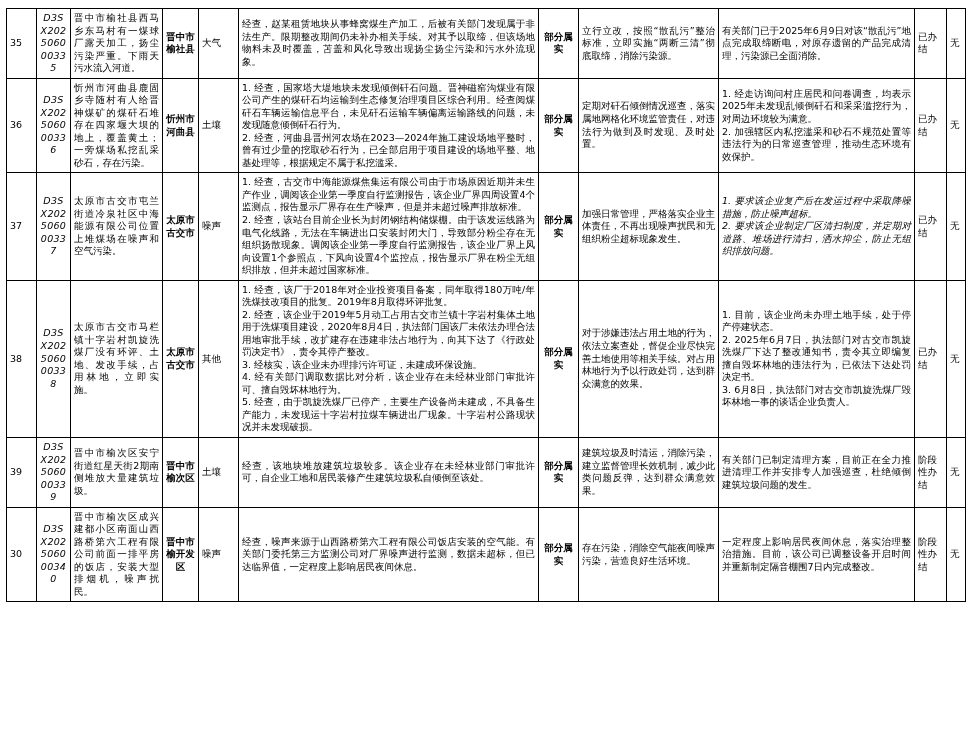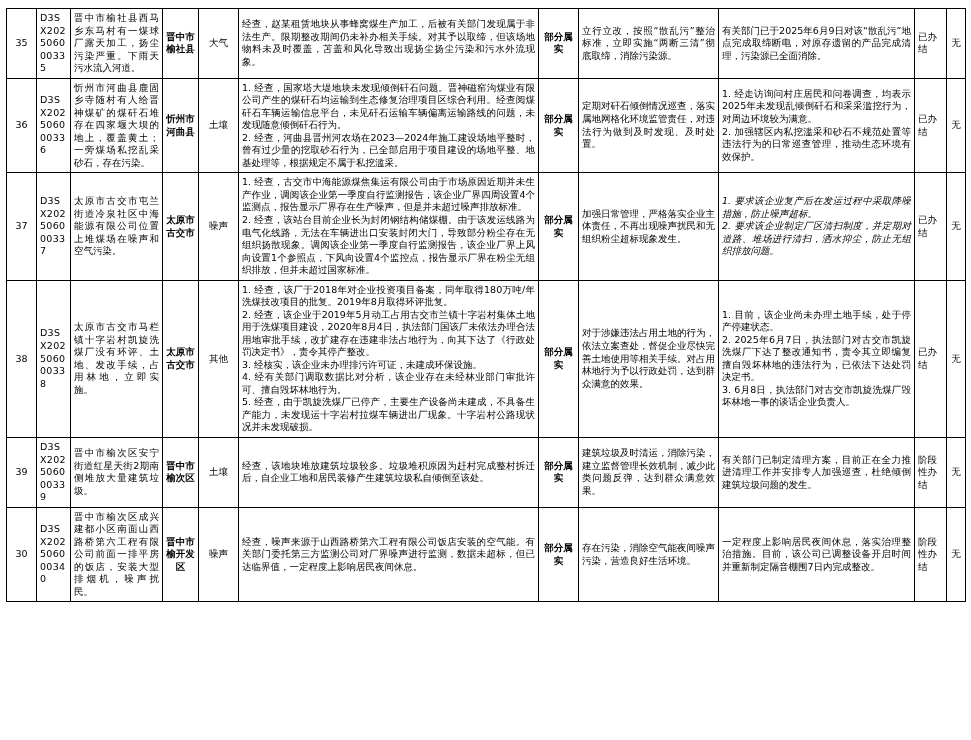--- a/index.html
+++ b/index.html
@@ -37,41 +37,40 @@
   col.c-admin   { width: 36px; }
   col.c-type    { width: 40px; }
   col.c-invest  { width: 300px; }
   col.c-valid   { width: 40px; }
   col.c-measure { width: 140px; }
   col.c-result  { width: 196px; }
   col.c-status  { width: 32px; }
   col.c-acct    { width: 19px; }
 
   .center {
-    text-align: center;
   }
   .just {
     text-align: justify;
     text-justify: inter-ideograph;
   }
   .vert {
     text-align: center;
     line-height: 1.25;
     font-weight: bold;
   }
   .num {
-    text-align: center;
     font-size: 10.5px;
   }
   .code {
-    text-align: left;
+    text-align: center;
     font-size: 9px;
     line-height: 1.25;
     letter-spacing: 0.3px;
     word-break: break-all;
+    font-style: italic;
   }
   .cell-pad {
     padding: 4px 4px;
   }
   .nowrapnarrow {
     text-align: left;
     font-size: 9.5px;
     line-height: 1.3;
   }
 </style>
@@ -160,21 +159,21 @@
         <td class="nowrapnarrow">已办结</td>
         <td class="center">无</td>
       </tr>
 
       <tr>
         <td class="num">39</td>
         <td class="code">D3SX202506000339</td>
         <td class="just cell-pad">晋中市榆次区安宁街道红星天街2期南侧堆放大量建筑垃圾。</td>
         <td class="vert">晋中市榆次区</td>
         <td class="center">土壤</td>
-        <td class="just cell-pad">经查，该地块堆放建筑垃圾较多。垃圾堆积原因为赶村完成整村拆迁后，自企业工地和居民装修产生建筑垃圾私自倾倒至该处。</td>
+        <td class="just cell-pad">经查，该地块堆放建筑垃圾较多。该企业存在未经林业部门审批许可，自企业工地和居民装修产生建筑垃圾私自倾倒至该处。</td>
         <td class="vert">部分属实</td>
         <td class="just cell-pad">建筑垃圾及时清运，消除污染，建立监督管理长效机制，减少此类问题反弹，达到群众满意效果。</td>
         <td class="just cell-pad">有关部门已制定清理方案，目前正在全力推进清理工作并安排专人加强巡查，杜绝倾倒建筑垃圾问题的发生。</td>
         <td class="nowrapnarrow">阶段性办结</td>
         <td class="center">无</td>
       </tr>
 
       <tr>
         <td class="num">30</td>
         <td class="code">D3SX202506000340</td>

